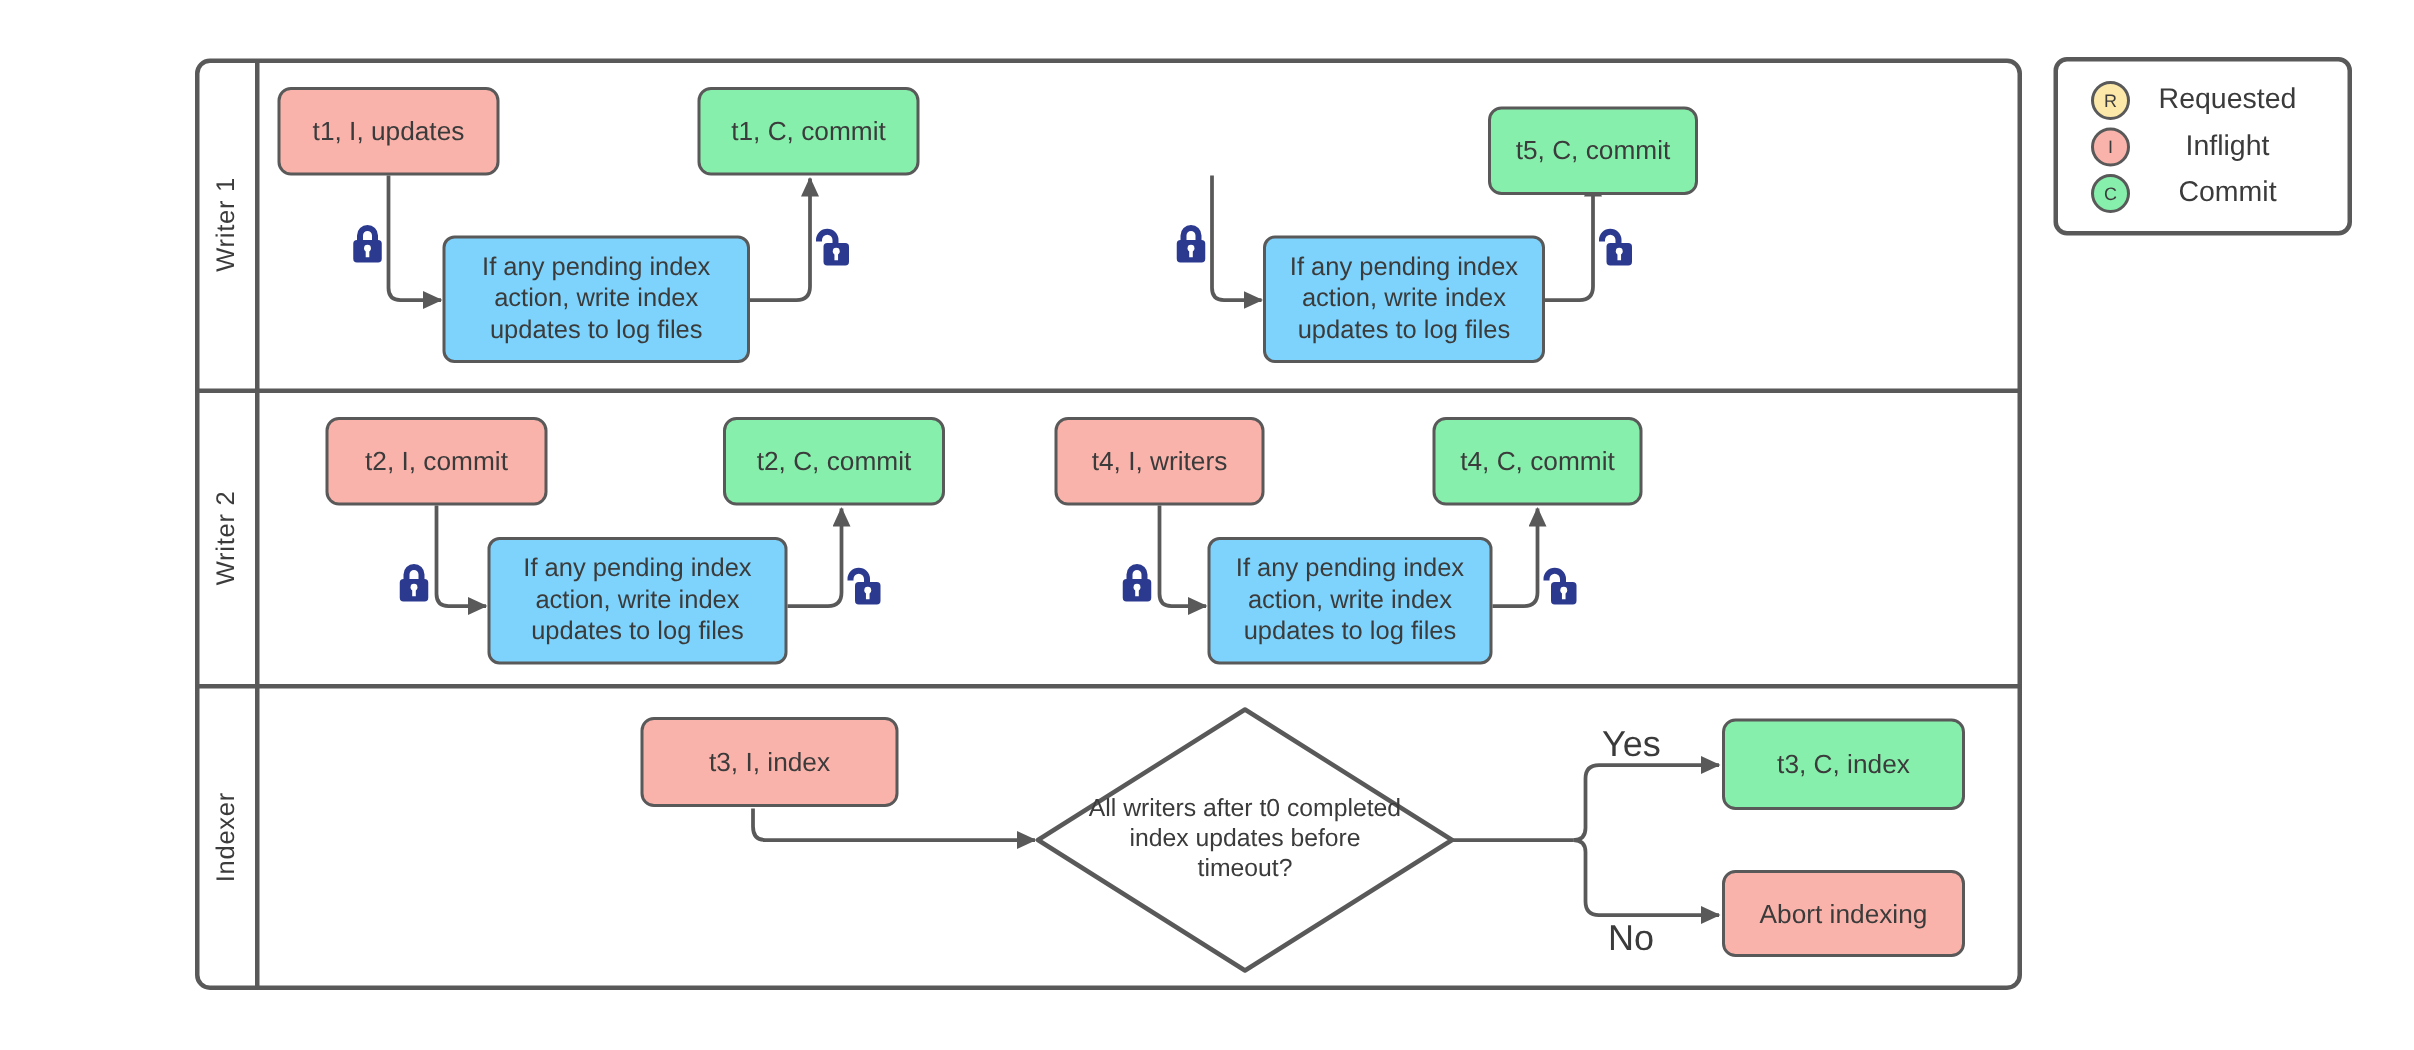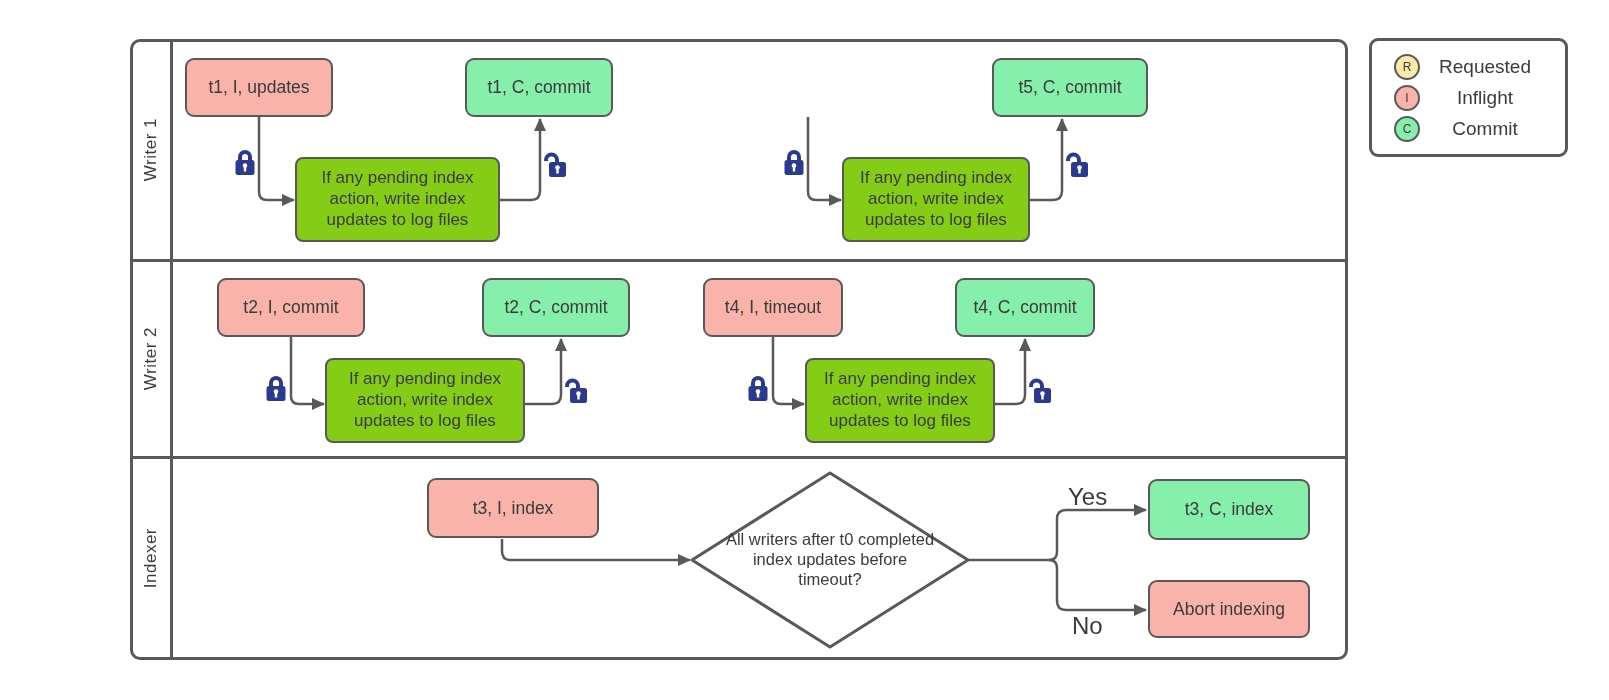--- a/index.html
+++ b/index.html
@@ -10,21 +10,21 @@
   .abs{position:absolute;box-sizing:border-box;}
   
   .frame{border:3px solid #595959;border-radius:10px;background:transparent;}
   .vline{background:#595959;}
   .hline{background:#595959;}
   .lane-label{display:flex;align-items:center;justify-content:center;}
   .lane-label span{writing-mode:vertical-rl;transform:rotate(180deg);font-size:17px;letter-spacing:.5px;}
   
   .node{
     display:flex;align-items:center;justify-content:center;text-align:center;
-    border:2.5px solid #595959;border-radius:9px;font-size:17.5px;background:#84cc16;
+    border:2.5px solid #595959;border-radius:9px;font-size:17.5px;background:#7dd3fc;
   }
   .node.process{font-size:17px;line-height:1.22;padding:2px 6px;border-radius:8px;}
   .fill-inflight{background:#f9b3ab;}
   .fill-commit{background:#86efac;}
   .fill-requested{background:#fce9a9;}
   .decision-text{
     display:flex;align-items:center;justify-content:center;text-align:center;
     font-size:16.5px;line-height:1.2;background:transparent;
   }
   .edge-label{font-size:24px;}
@@ -104,26 +104,26 @@
     <span>Writer 2</span>
   </div>
   <div class="abs lane-label" style="left:131px;top:459px;width:39px;height:199px">
     <span>Indexer</span>
   </div>
 
   <div class="abs node fill-inflight" style="left:185px;top:58px;width:148px;height:59px">t1, I, updates</div>
   <div class="abs node process" style="left:295px;top:157px;width:205px;height:85px">If any pending index action, write index updates to log files</div>
   <div class="abs node fill-commit" style="left:465px;top:58px;width:148px;height:59px">t1, C, commit</div>
   <div class="abs node process" style="left:842px;top:157px;width:188px;height:85px">If any pending index action, write index updates to log files</div>
-  <div class="abs node fill-commit" style="left:992px;top:58px;width:156px;height:59px">t5, C, commit</div>
+  <div class="abs node fill-commit" style="left:992px;top:71px;width:140px;height:59px">t5, C, commit</div>
 
   <div class="abs node fill-inflight" style="left:217px;top:278px;width:148px;height:59px">t2, I, commit</div>
   <div class="abs node process" style="left:325px;top:358px;width:200px;height:85px">If any pending index action, write index updates to log files</div>
   <div class="abs node fill-commit" style="left:482px;top:278px;width:148px;height:59px">t2, C, commit</div>
-  <div class="abs node fill-inflight" style="left:703px;top:278px;width:140px;height:59px">t4, I, timeout</div>
+  <div class="abs node fill-inflight" style="left:703px;top:278px;width:140px;height:59px">t4, I, writers</div>
   <div class="abs node process" style="left:805px;top:358px;width:190px;height:85px">If any pending index action, write index updates to log files</div>
   <div class="abs node fill-commit" style="left:955px;top:278px;width:140px;height:59px">t4, C, commit</div>
 
   <div class="abs node fill-inflight" style="left:427px;top:478px;width:172px;height:60px">t3, I, index</div>
   <div class="abs decision-text" style="left:720px;top:528px;width:220px;height:64px">All writers after t0 completed index updates before timeout?</div>
   <div class="abs edge-label" style="left:1068px;top:483px">Yes</div>
   <div class="abs edge-label" style="left:1072px;top:612px">No</div>
   <div class="abs node fill-commit" style="left:1148px;top:479px;width:162px;height:61px">t3, C, index</div>
   <div class="abs node fill-inflight" style="left:1148px;top:580px;width:162px;height:58px">Abort indexing</div>
 

